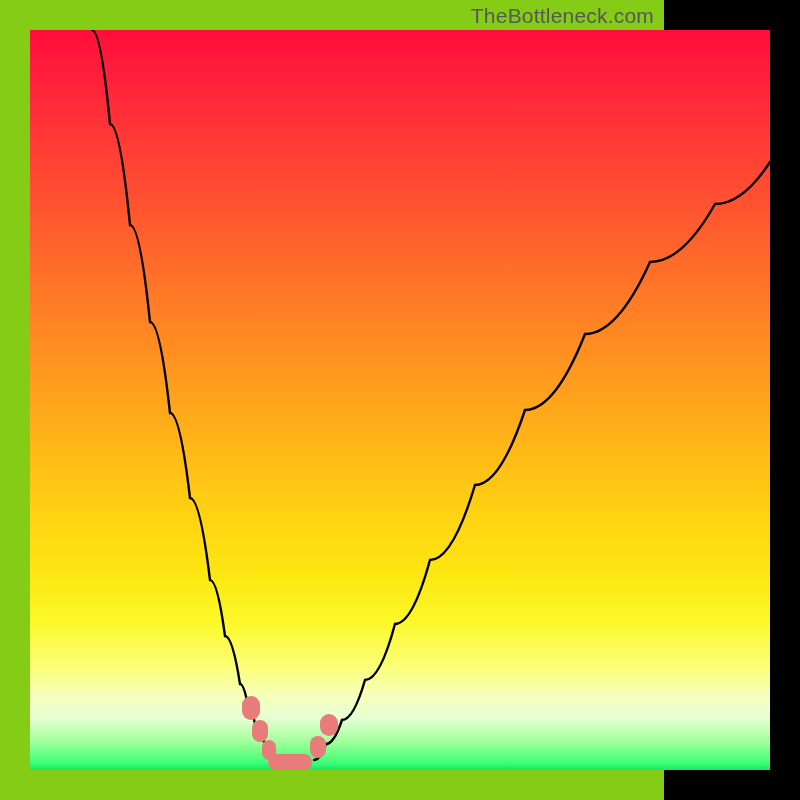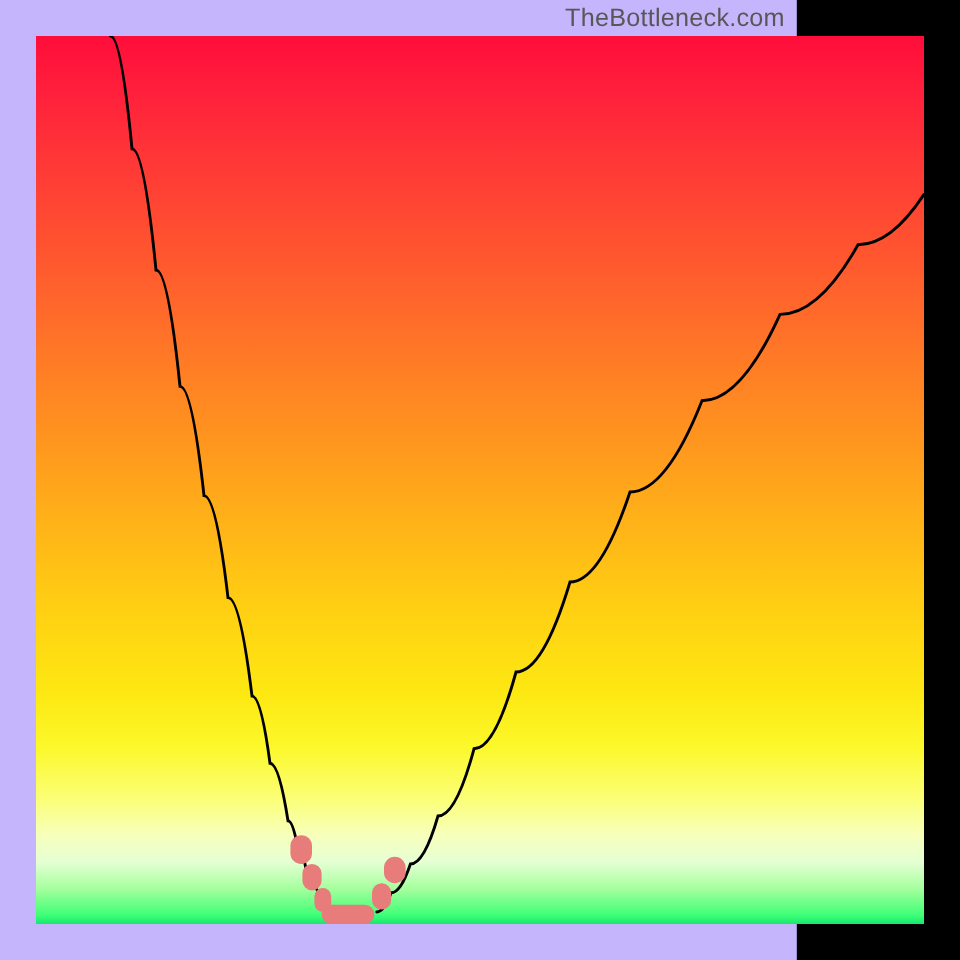--- a/index.html
+++ b/index.html
@@ -10,21 +10,21 @@
     background: #000;
     overflow: hidden;
     font-family: Arial, Helvetica, sans-serif;
   }
   .frame {
     position: absolute;
     top: 0;
     left: 0;
     width: 664px;
     height: 800px;
-    background: #c4b5fd;
+    background: #84cc16;
   }
   .watermark {
     position: absolute;
     top: 4px;
     right: 10px;
     color: #575757;
     font-size: 21px;
     font-weight: 500;
     letter-spacing: 0.2px;
   }

